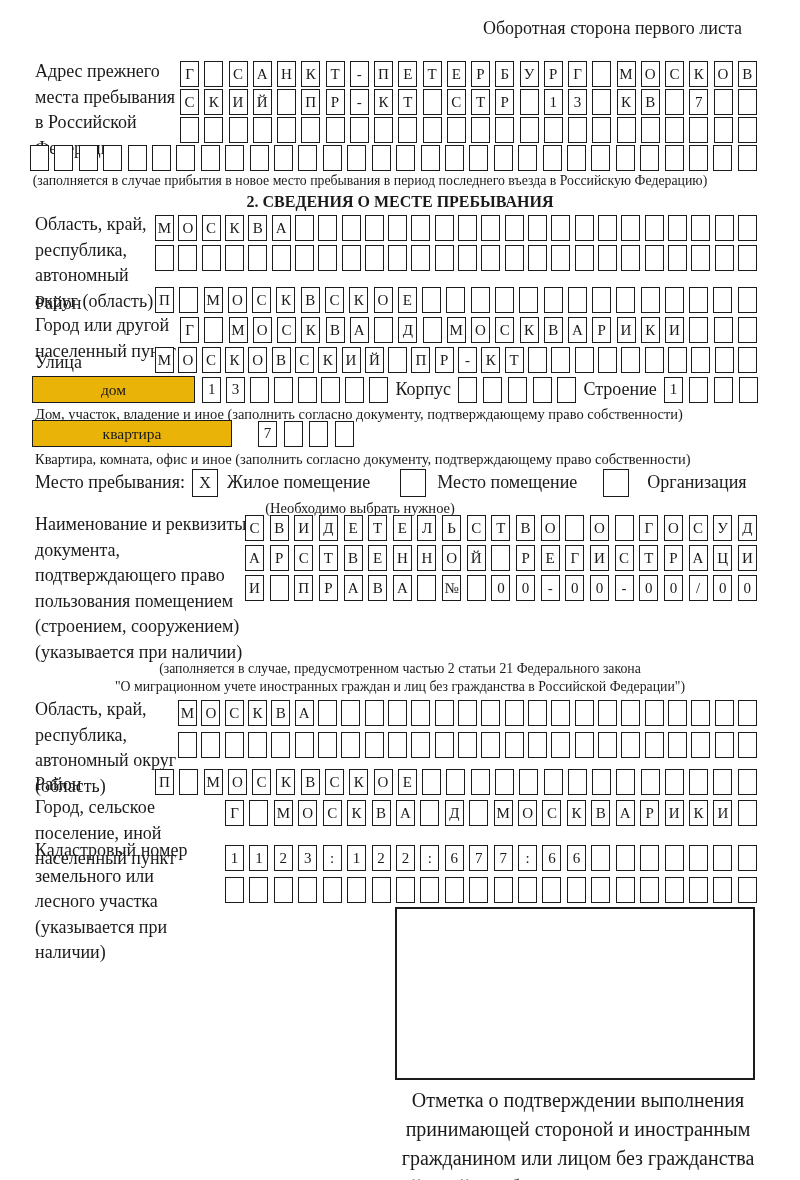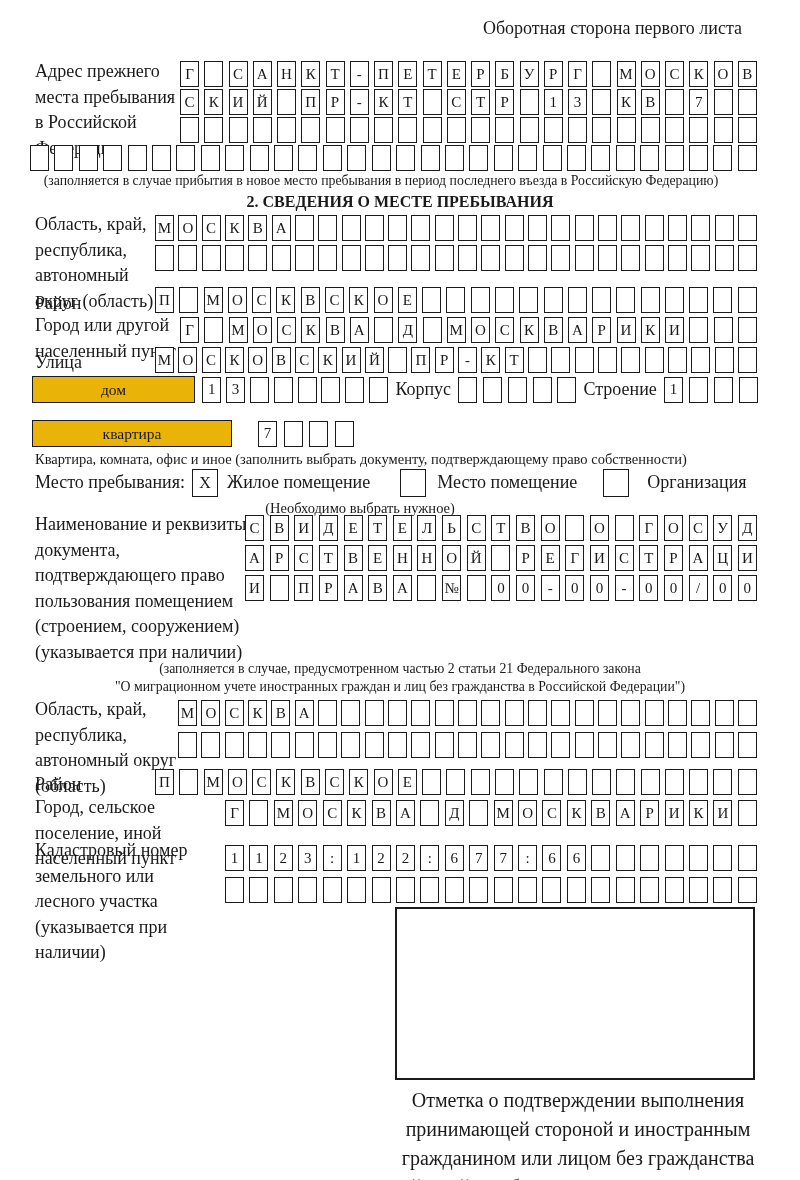--- a/index.html
+++ b/index.html
@@ -143,21 +143,21 @@
       <span class="cell"></span>
       <span class="cell"></span>
       <span class="cell"></span>
       <span class="cell"></span>
       <span class="cell"></span>
       <span class="cell"></span>
       <span class="cell"></span>
       <span class="cell"></span>
       <span class="cell"></span>
     </div>
-  <div class="abs caption center" style="left:15px; top:172px; width:732px;">(заполняется в случае прибытия в новое место пребывания в период последнего въезда в Российскую Федерацию)</div>
+  <div class="abs caption center" style="left:4px; top:172px; width:732px;">(заполняется в случае прибытия в новое место пребывания в период последнего въезда в Российскую Федерацию)</div>
 
   <div class="abs title" style="left:0; top:193px; width:800px;">2. СВЕДЕНИЯ О МЕСТЕ ПРЕБЫВАНИЯ</div>
 
   <div class="abs label" style="left:35px; top:212px; width:122px;">Область, край, республика, автономный округ (область)</div>
   <div class="abs cellrow" style="left:155px; top:215px; width:602px;">
       <span class="cell">М</span>
       <span class="cell">О</span>
       <span class="cell">С</span>
       <span class="cell">К</span>
       <span class="cell">В</span>
@@ -320,31 +320,32 @@
         <span class="cell"></span>
       </div>
     <div class="label">Строение</div>
     <div class="cellrow" style="width:94px;">
         <span class="cell">1</span>
         <span class="cell"></span>
         <span class="cell"></span>
         <span class="cell"></span>
       </div>
   </div>
+  <div class="abs caption15" style="left:35px; top:405px;">Дом, участок, владение и иное (заполнить согласно документу, подтверждающему право собственности)</div>
 
   <div class="abs flexrow" style="left:32px; top:420px; gap:26px;border-radius:12px;">
     <div class="wbox" style="width:200px;">квартира</div>
     <div class="cellrow" style="width:96px;">
         <span class="cell">7</span>
         <span class="cell"></span>
         <span class="cell"></span>
         <span class="cell"></span>
       </div>
   </div>
-  <div class="abs caption15" style="left:35px; top:450px;">Квартира, комната, офис и иное (заполнить выбрать документу, подтверждающему право собственности)</div>
+  <div class="abs caption15" style="left:35px; top:450px;">Квартира, комната, офис и иное (заполнить согласно документу, подтверждающему право собственности)</div>
 
   <div class="abs flexrow" style="left:35px; top:469px;">
     <span class="label">Место пребывания:</span>
     <span class="chk" style="margin:0 9px 0 7px;">X</span>
     <span class="label">Жилое помещение</span>
     <span class="chk" style="margin:0 11px 0 30px;"></span>
     <span class="label">Место помещение</span>
     <span class="chk" style="margin:0 18px 0 26px;"></span>
     <span class="label">Организация</span>
   </div>

